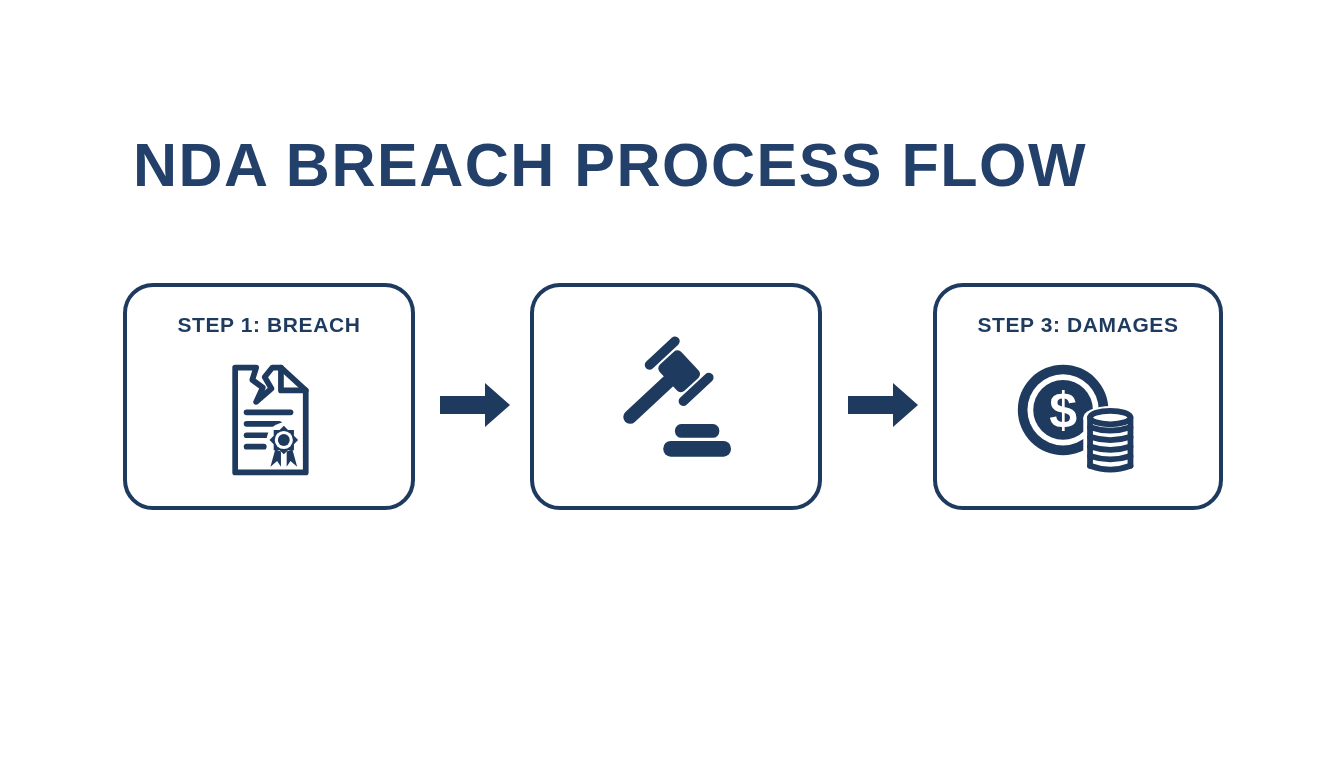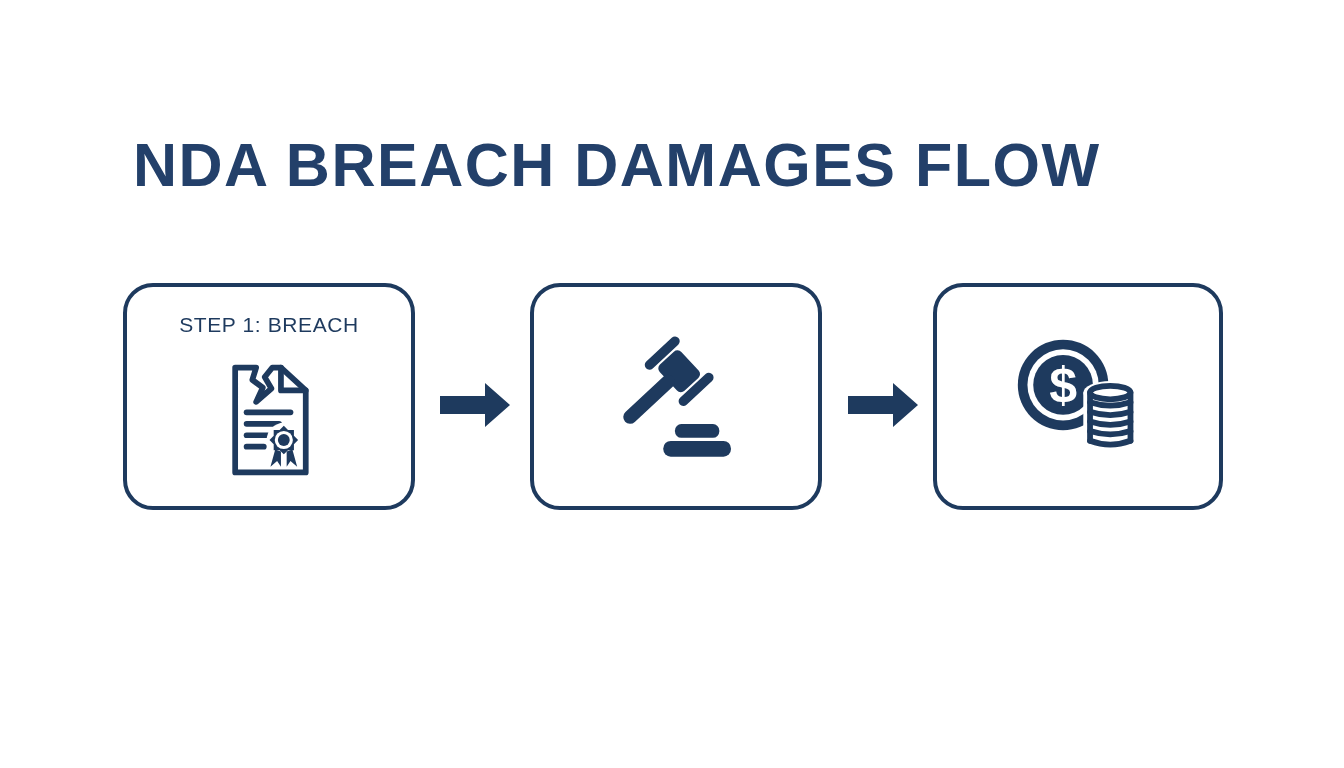--- a/index.html
+++ b/index.html
@@ -33,21 +33,21 @@
     display: flex;
     flex-direction: column;
     align-items: center;
   }
   .step-box.b1 { left: 123px; }
   .step-box.b2 { left: 530px; }
   .step-box.b3 { left: 933px; width: 290px; }
   .step-label {
     margin-top: 26px;
     font-size: 21px;
-    font-weight: 400;
+    font-weight: 700;
     letter-spacing: 0.6px;
     color: #1e3a5e;
     white-space: nowrap;
   }
   .icon-wrap {
     flex: 1;
     display: flex;
     align-items: center;
     justify-content: center;
     width: 100%;
@@ -61,21 +61,21 @@
   .arrow svg polygon { fill: #1e3a5e; }
   .navy-stroke { stroke: #1e3a5e; fill: none; stroke-width: 6; stroke-linecap: round; stroke-linejoin: round; }
   .navy-fill { fill: #1e3a5e; }
   .white-fill { fill: #ffffff; }
 </style>
 </head>
 <body>
 
 <div class="canvas">
 
-  <div class="page-title">NDA BREACH DAMAGES FLOW</div>
+  <div class="page-title">NDA BREACH PROCESS FLOW</div>
 
   <div class="step-box b1">
     <div class="step-label">STEP 1: BREACH</div>
     <div class="icon-wrap">
       <span>
         <svg width="97" height="124" viewBox="0 0 100 130">
 
           <path class="navy-stroke" d="M14,10 H36 L32,23 L43,31 L36,46 L52,32 L45,20 L53,10 H62 L88,34 V120 H14 Z"></path>
 
           <path class="navy-stroke" d="M62,10 V34 H88"></path>
@@ -121,20 +121,21 @@
     </div>
   </div>
 
   <div class="arrow a2">
     <svg width="70" height="44" viewBox="0 0 70 44">
       <polygon points="0,13 45,13 45,0 70,22 45,44 45,31 0,31"></polygon>
     </svg>
   </div>
 
   <div class="step-box b3">
+    <div class="step-label">STEP 3: DAMAGES</div>
     <div class="icon-wrap">
       <span>
         <svg width="130" height="122" viewBox="0 0 135 125">
 
           <circle class="navy-fill" cx="52" cy="52" r="47"></circle>
           <circle class="white-fill" cx="52" cy="52" r="37"></circle>
           <circle class="navy-fill" cx="52" cy="52" r="31"></circle>
           <text x="52" y="70" font-size="52" font-weight="bold" fill="#ffffff" text-anchor="middle" font-family="Liberation Sans, sans-serif">$</text>
 
           <ellipse class="white-fill" cx="101" cy="60" rx="28" ry="12"></ellipse>

